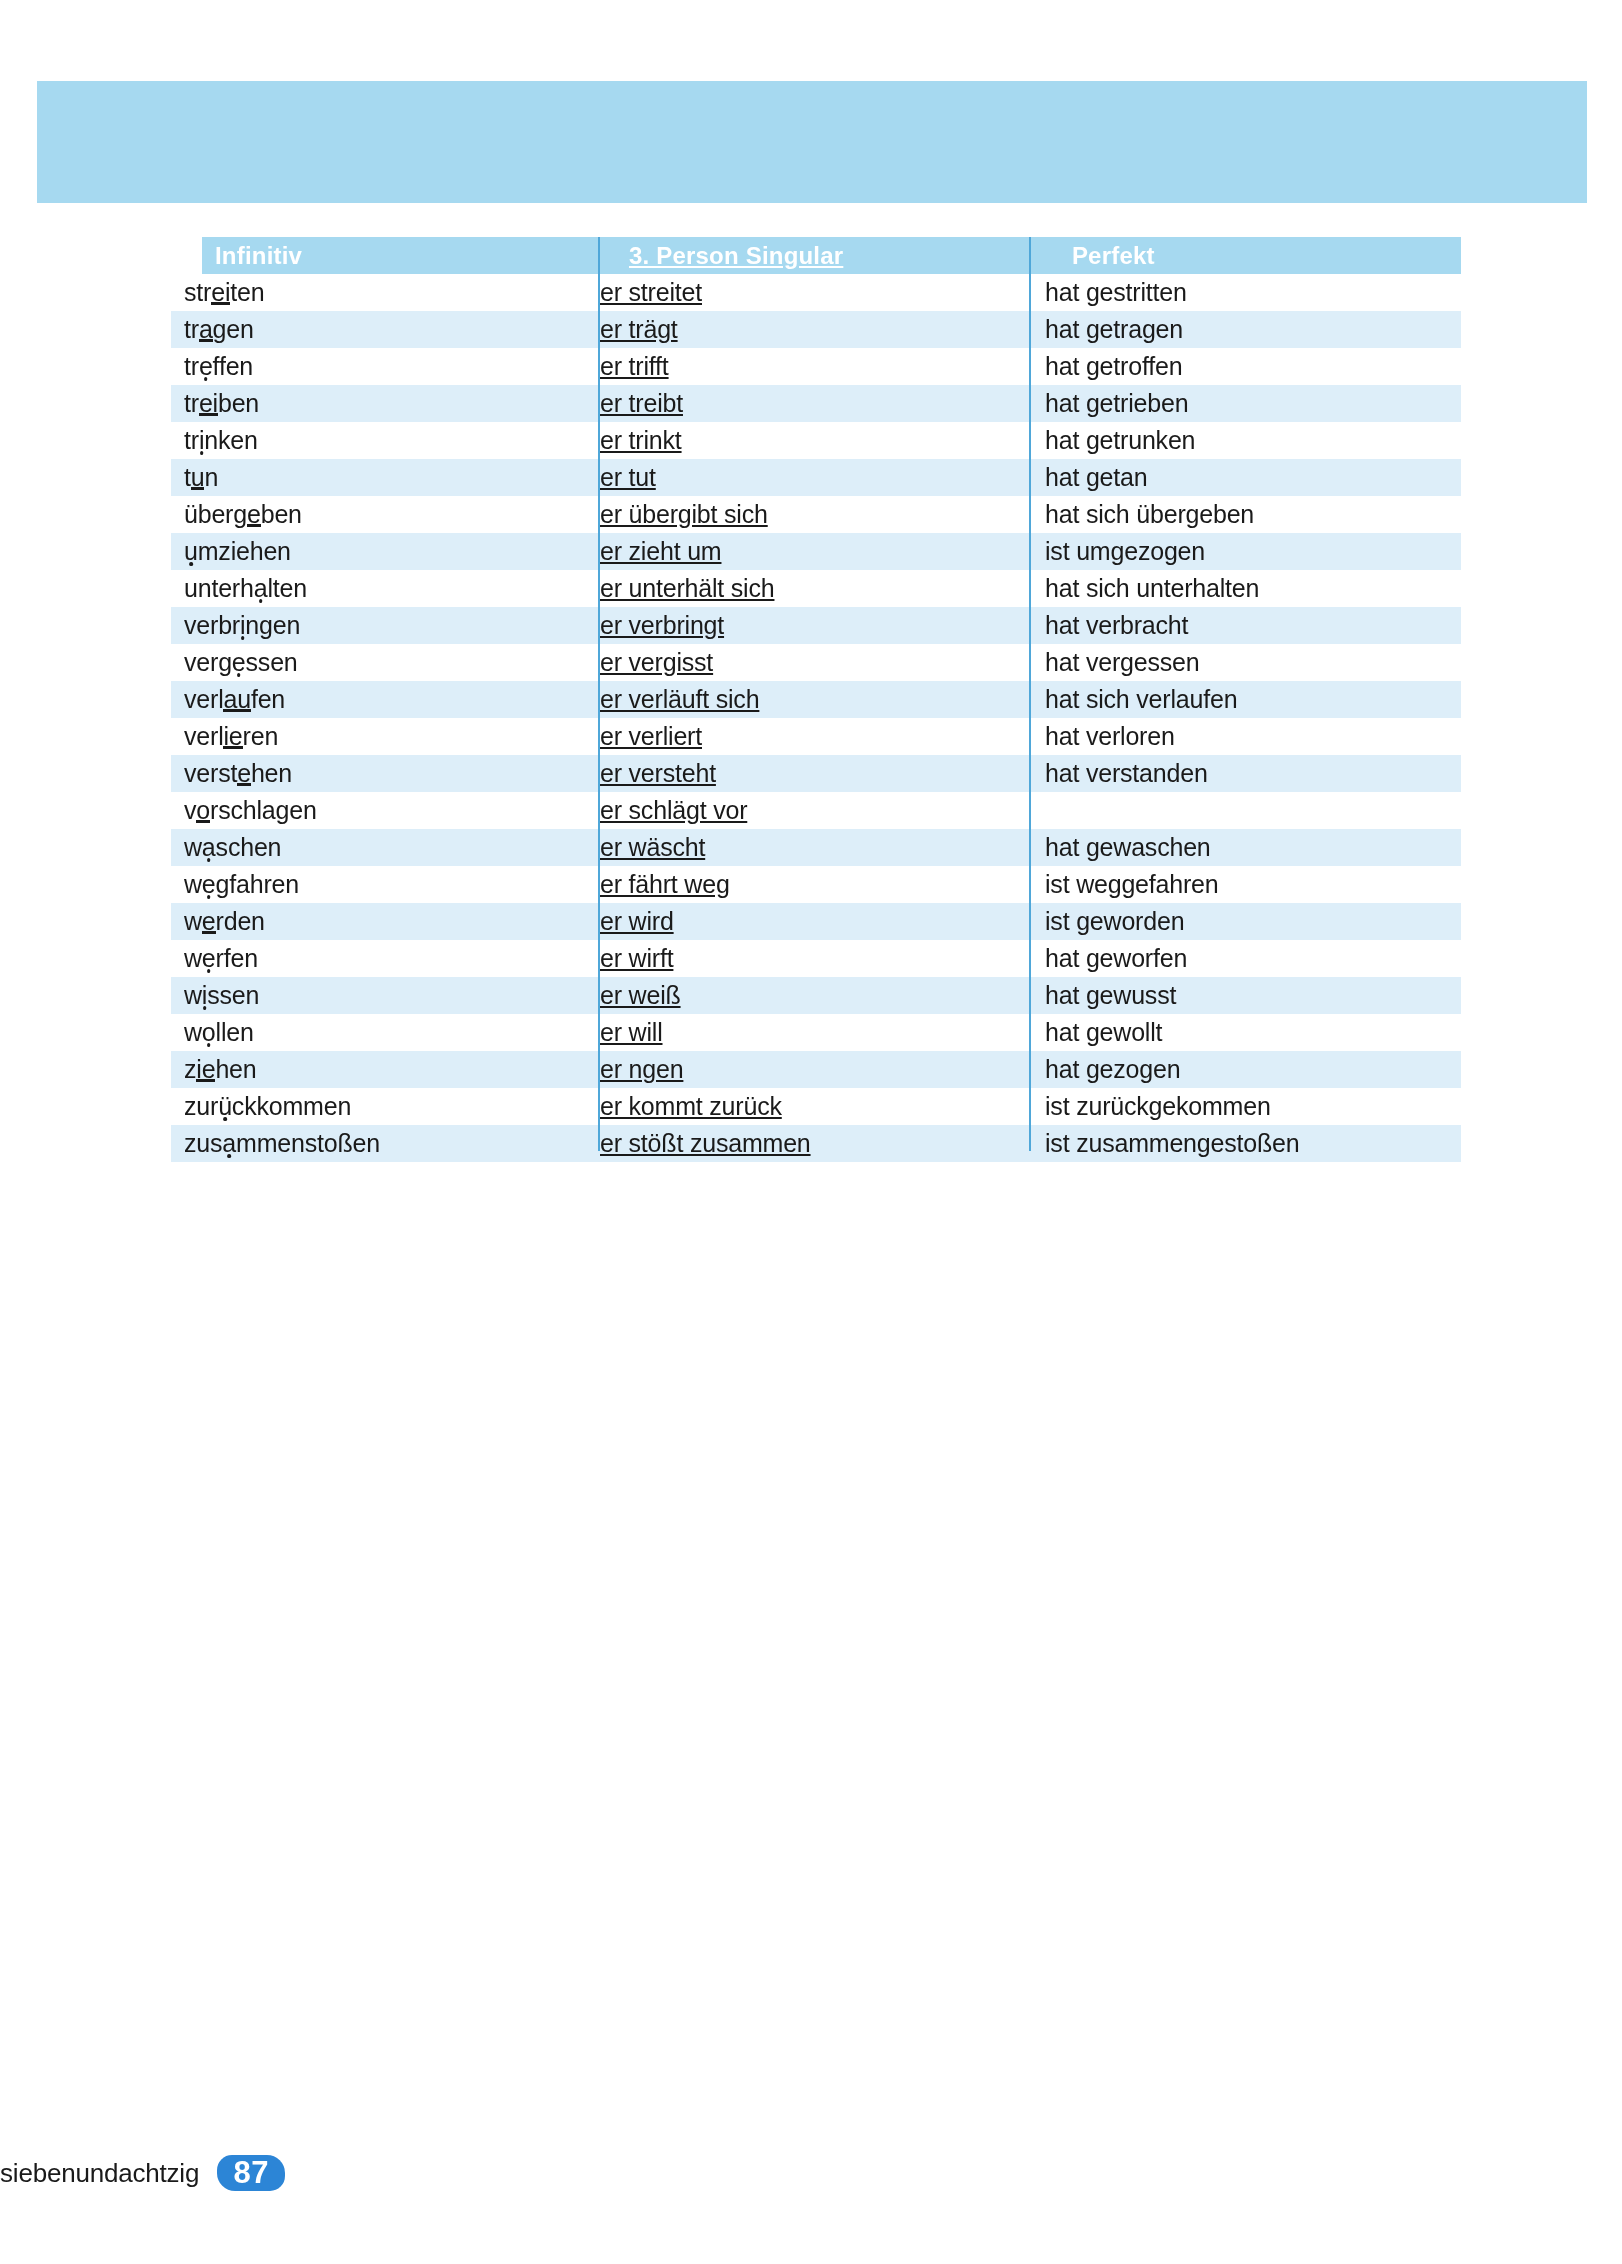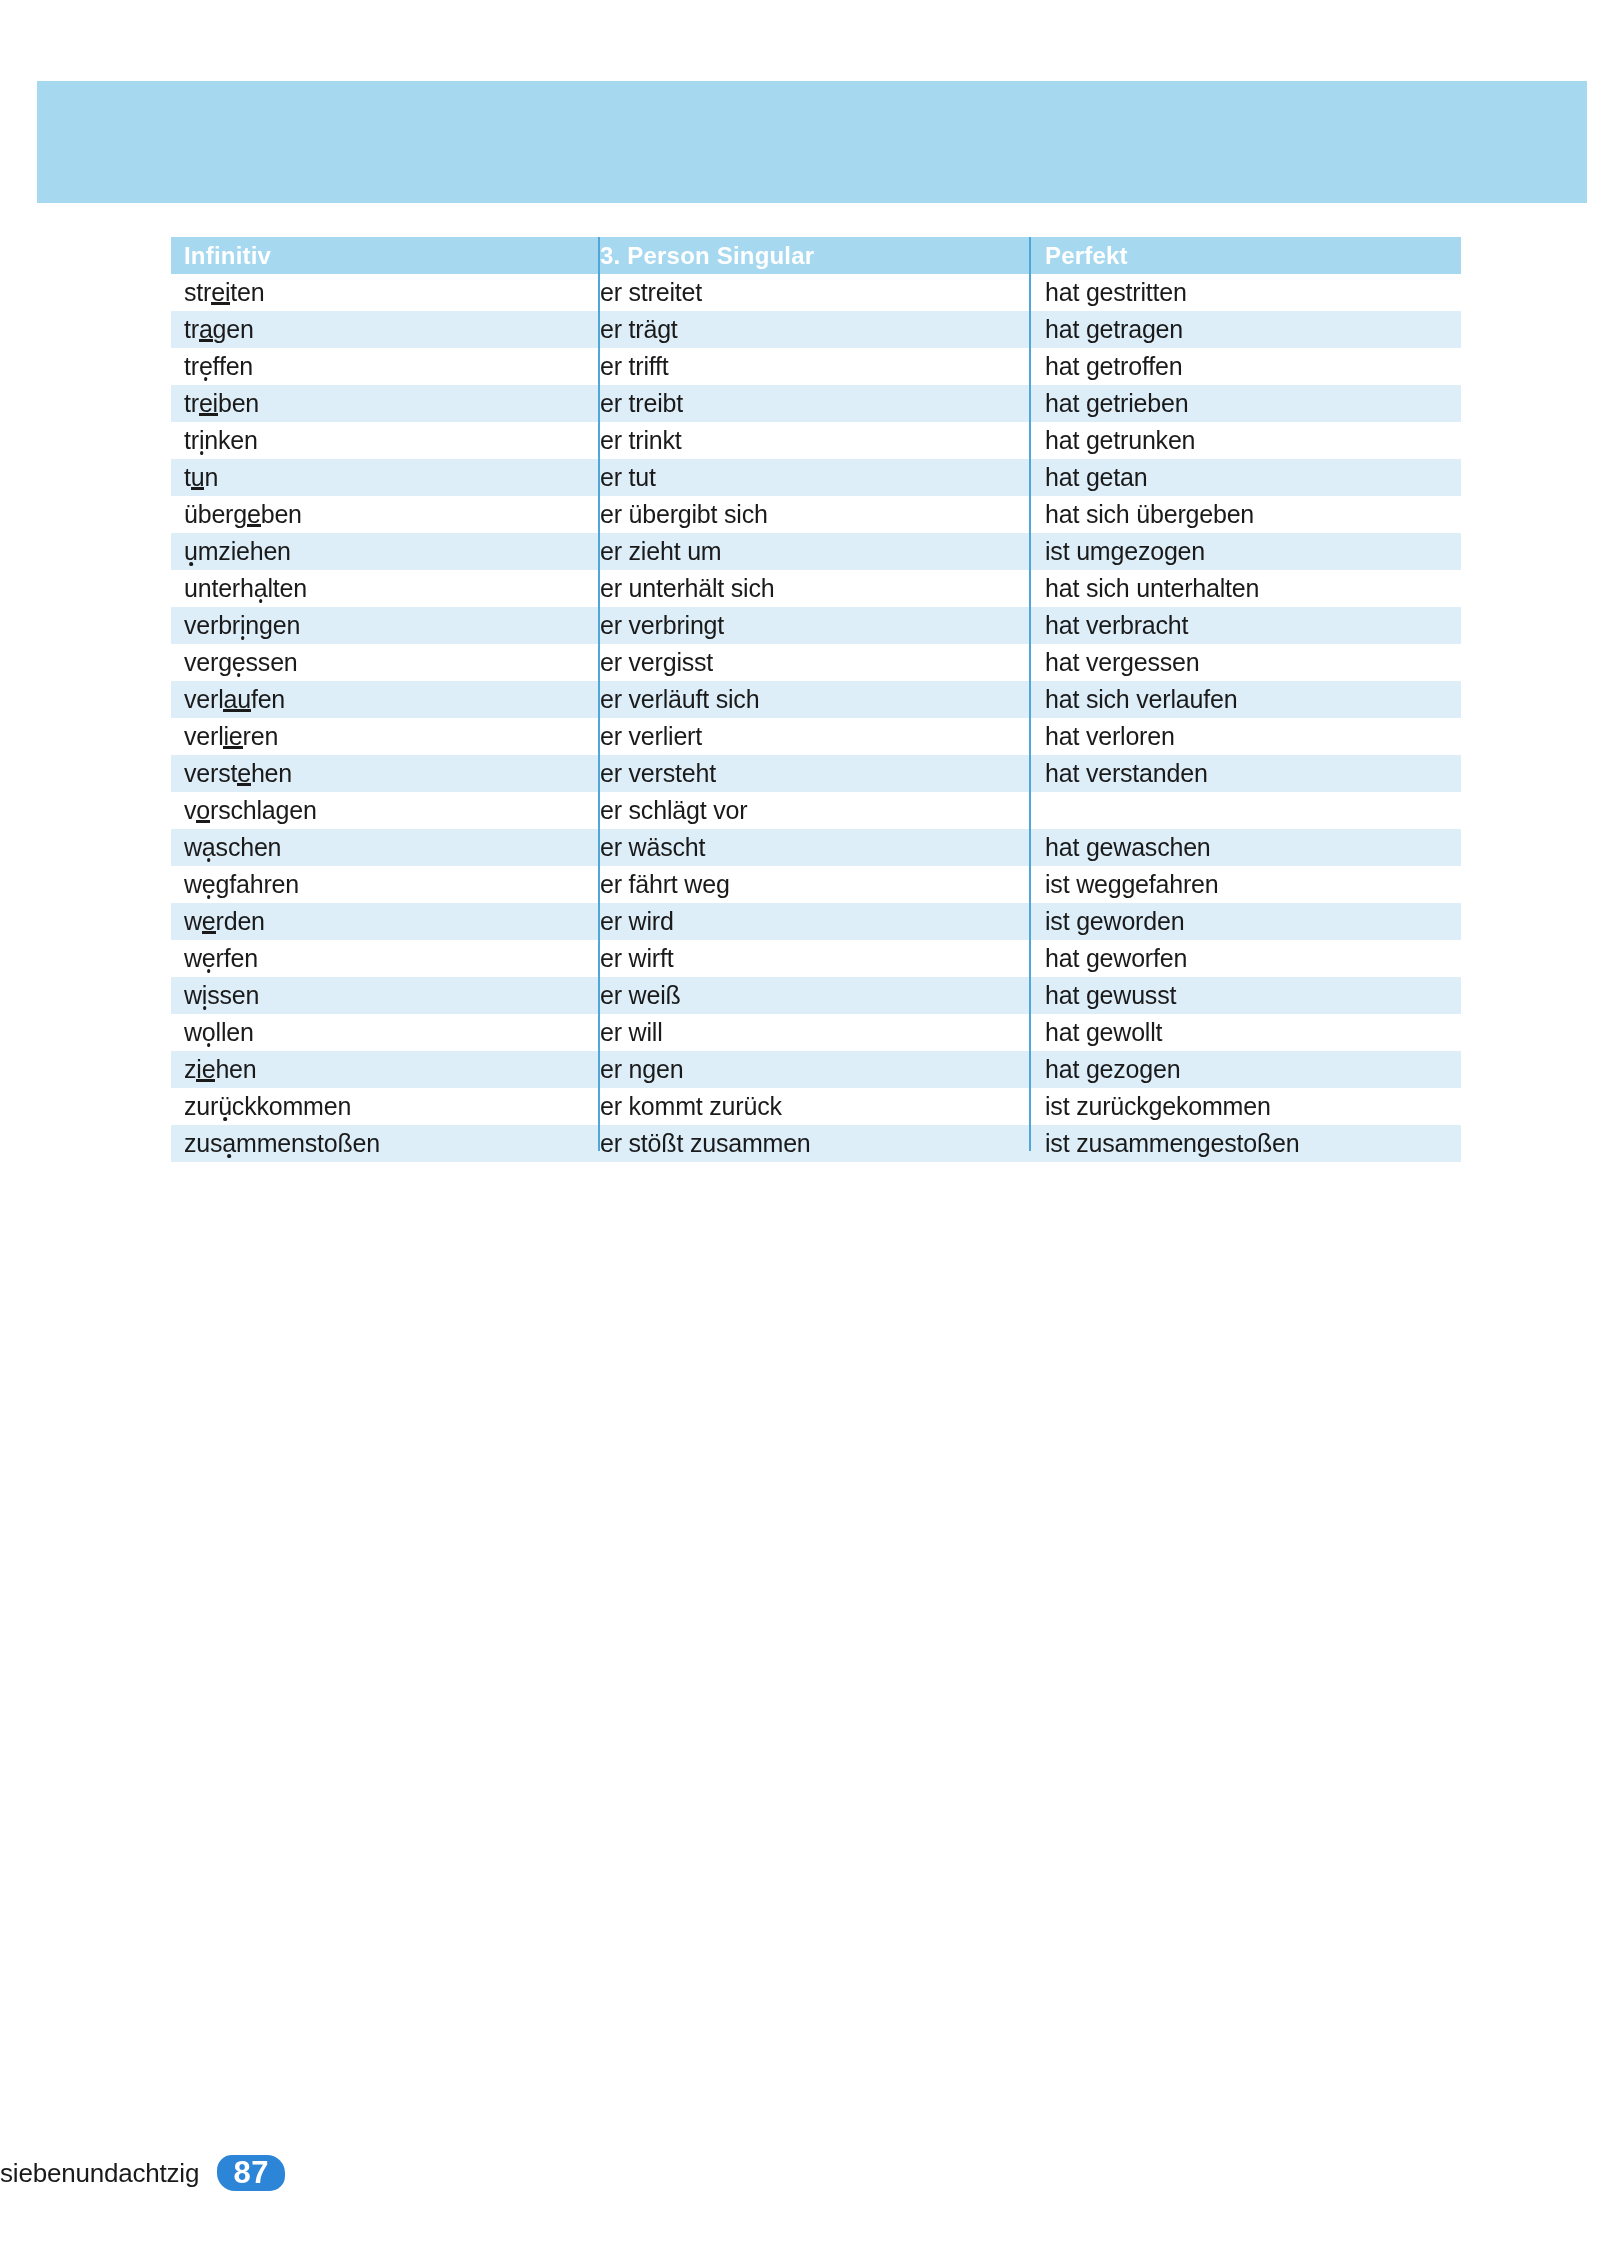--- a/index.html
+++ b/index.html
@@ -17,32 +17,32 @@
     font-family:"Liberation Sans",sans-serif;color:var(--txt);
     overflow:hidden;
   }
   .top-band{
     position:absolute;left:37px;top:81px;width:1550px;height:122px;
     background:var(--band);
   }
   .vtable{
     position:absolute;left:171px;top:237px;width:1290px;
   }
-  .thead{display:flex;height:37px;background:var(--band);}
+  .thead{display:flex;height:37px;background:var(--band);margin-left:31px;}
   .thead .cell{
     color:var(--headtxt);font-weight:bold;font-size:24px;letter-spacing:0.2px;
   }
   .trow{display:flex;height:37px;background:#ffffff;}
   .trow.alt{background:var(--rowalt);}
   .cell{
     display:flex;align-items:center;font-size:25px;letter-spacing:-0.2px;
     white-space:nowrap;overflow:hidden;
   }
   .c1{width:428px;padding-left:13px;}
-  .c2{width:431px;padding-left:1px;}
+  .c2{width:431px;padding-left:1px;text-decoration:underline;}
   .c3{width:406px;padding-left:15px;border-radius:17px;}
   .sep{position:absolute;top:0;width:1.9px;height:914px;background:var(--sep);}
   .sep1{left:427px;}
   .sep2{left:858px;}
   .mark{position:relative;display:inline-block;line-height:1;}
   .mark.long::after{
     content:"";position:absolute;left:0;right:0;bottom:0;height:2.8px;
     background:currentColor;
   }
   .mark.short::after{

